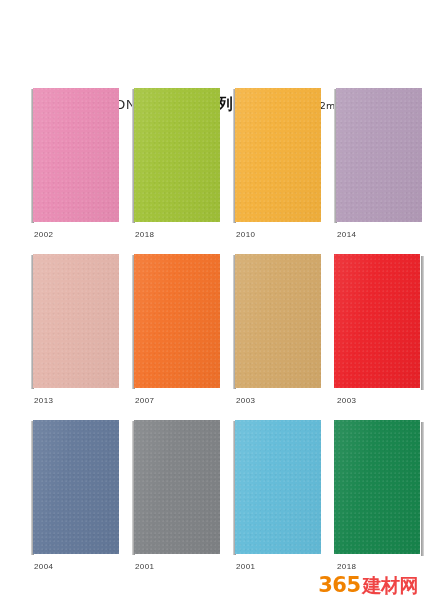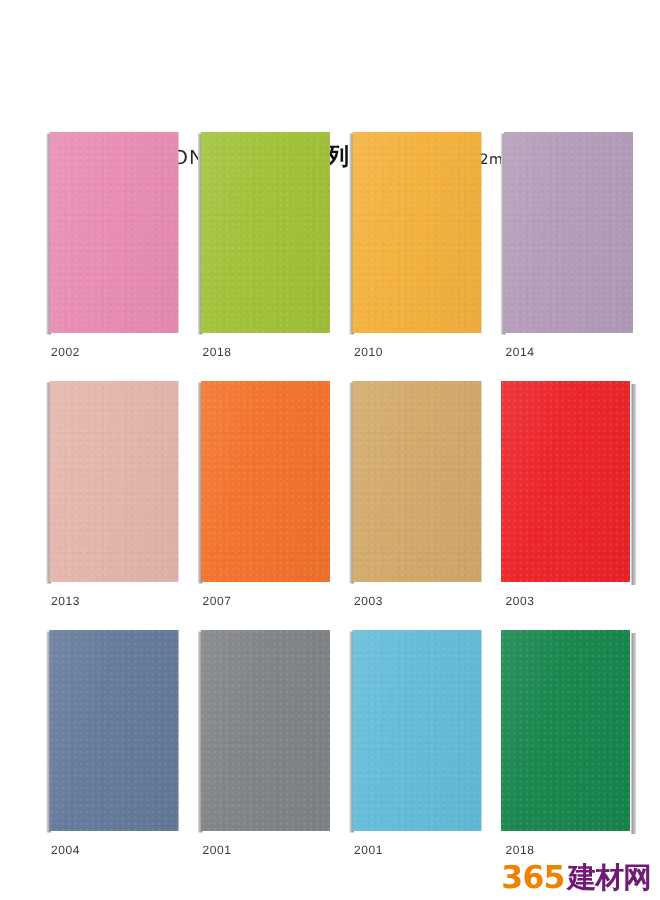--- a/index.html
+++ b/index.html
@@ -156,40 +156,40 @@
     font-family: Liberation Sans, sans-serif;
     font-size: 8px;
     color: #3a3a3a;
     letter-spacing: 0.4px;
     text-align: right;
   }
 
   
   .watermark {
     position: absolute;
-    right: 6px;
+    right: 22px;
     bottom: 4px;
     display: flex;
     align-items: center;
     line-height: 1;
     white-space: nowrap;
     text-align: center;
   }
   .wm-num {
     font-family: "DejaVu Sans", sans-serif;
     font-size: 21px;
     font-weight: 700;
     color: #f08200;
     letter-spacing: -0.5px;
   }
   .wm-cn {
     font-family: "DejaVu Sans", sans-serif;
     font-size: 19px;
     font-weight: 700;
-    color: #701a75;
+    color: #ef4444;
     margin-left: 2px;
     letter-spacing: -0.5px;
   }
 </style>
 </head>
 <body>
 
 <div class="page">
 
   <div class="header">

